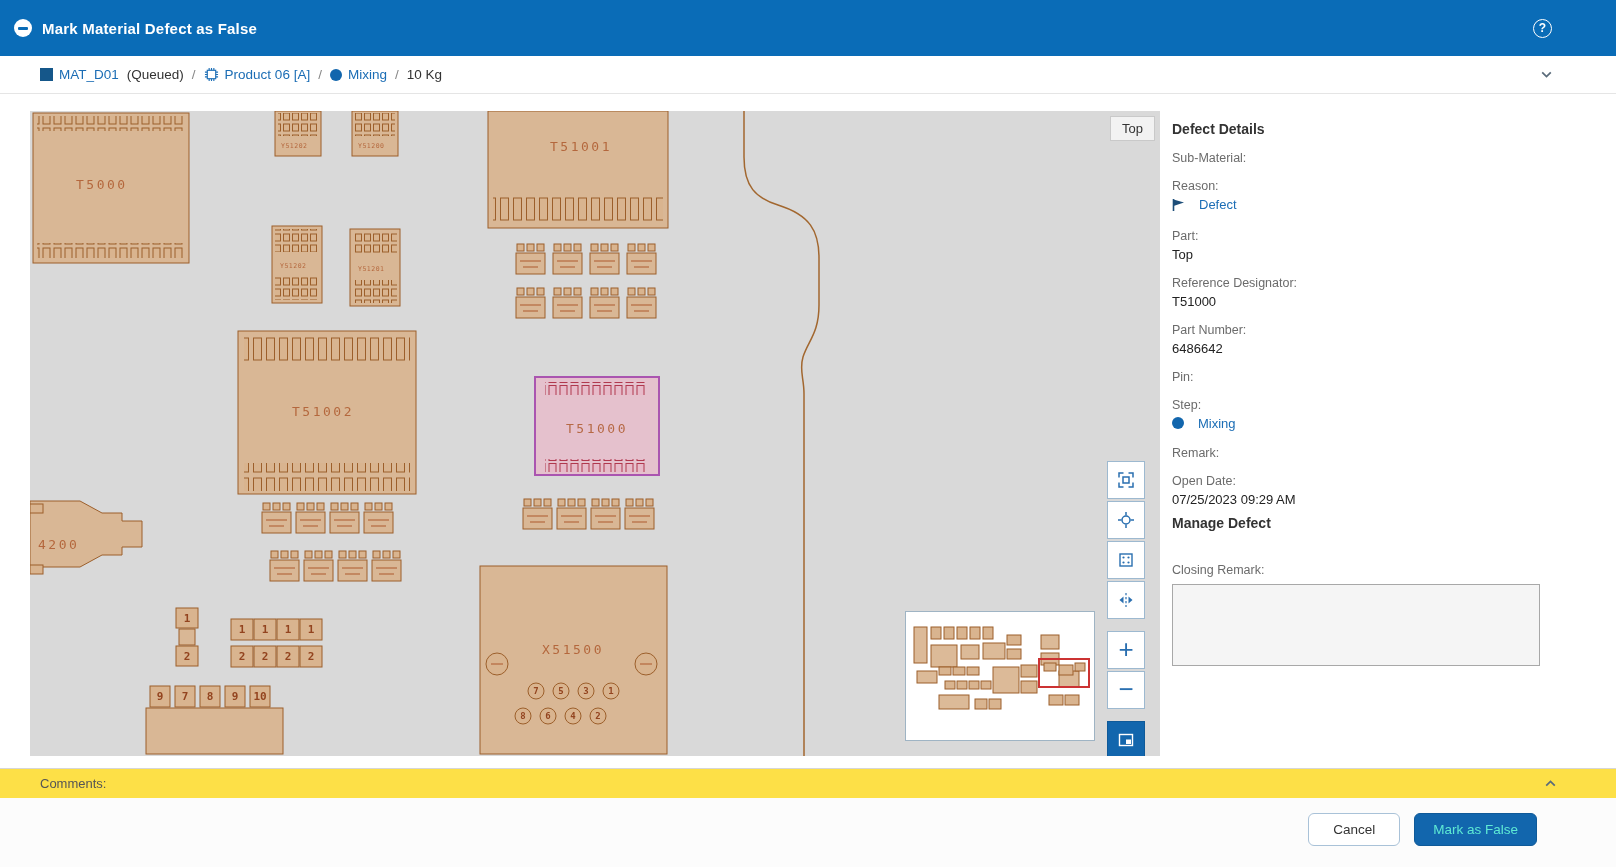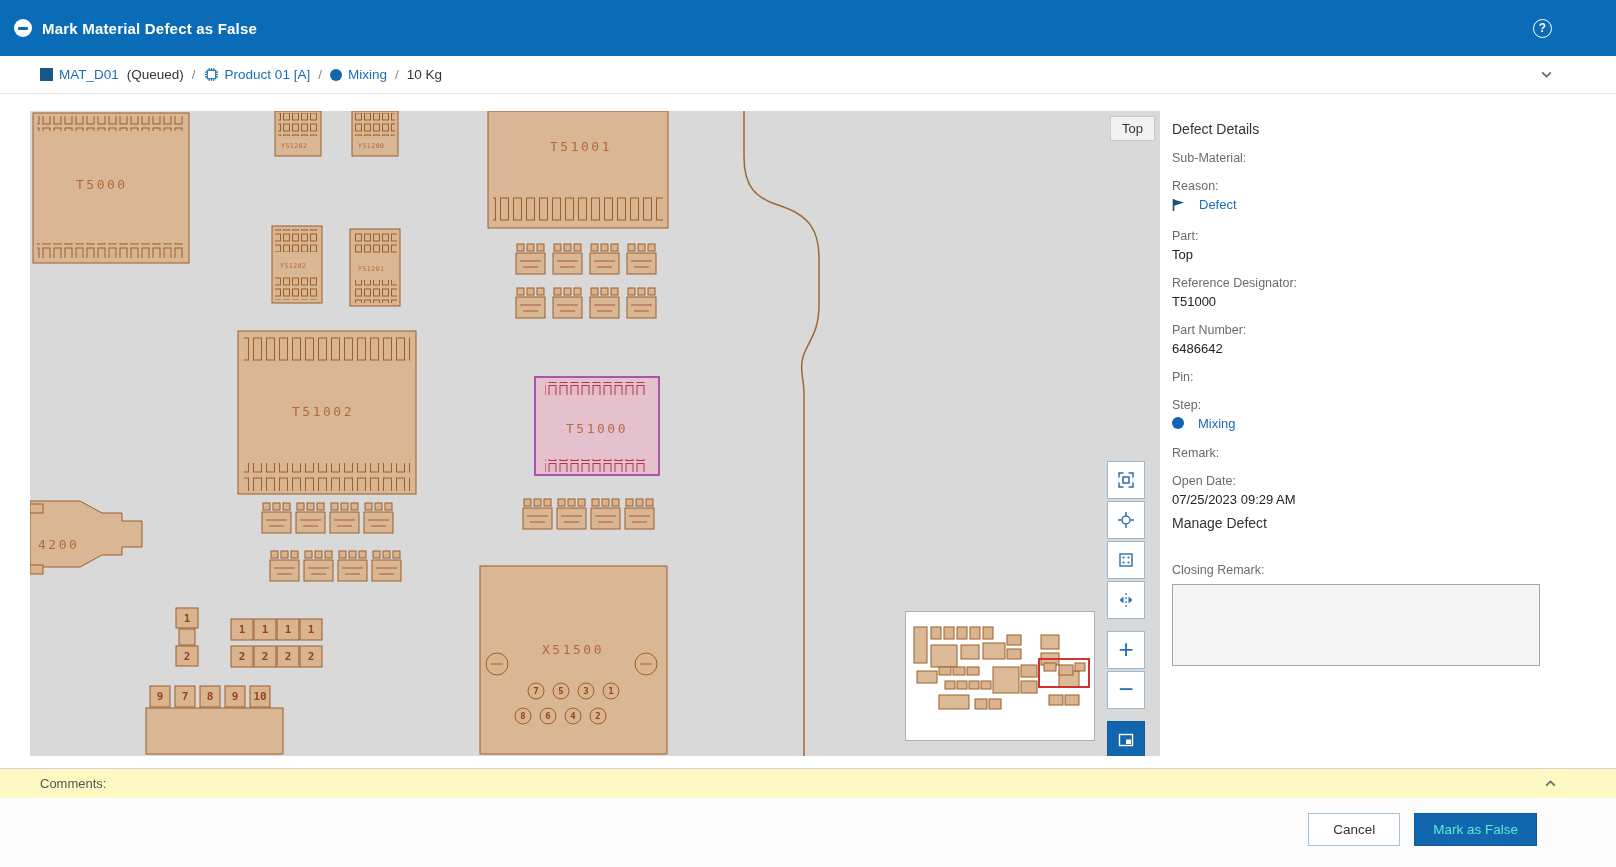--- a/index.html
+++ b/index.html
@@ -47,35 +47,35 @@
   .tb.zoomtxt span { font-size:26px; font-weight:300; line-height:0; margin-top:-3px; }
   .tb.active { background:var(--accent,#1266ad); color:#fff; border-color:#0f5a99; }
   .tb-gap { height:10px; }
 
   
   .minimap { position:absolute; right:65px; bottom:15px; width:190px; height:130px; background:#fff; border:1px solid #9fb4c4; padding:3px; cursor:pointer; }
   .minimap svg { display:block; width:182px; height:122px; }
 
   
   .panel { flex:1; padding:10px 78px 0 12px; font-size:13px; }
-  .panel-heading { font-size:14px; font-weight:normal; color:#333; }
+  .panel-heading { font-size:14px; font-weight:bold; color:#333; }
   .field-label { color:#6b6b6b; font-size:12.5px; margin-top:14px; }
   .field-value { color:#222; font-size:13px; margin-top:4px; min-height:15px; }
   .link { color:var(--link,#1b6db5); display:inline-flex; align-items:center; gap:14px; cursor:pointer; }
   .manage { margin-top:8px; }
   .closing-label { margin-top:32px; }
   textarea.closing { width:368px; height:82px; background:#f5f5f5; border:1px solid #a8a8a8; resize:none; margin-top:7px; font-family:inherit; font-size:13px; padding:6px; }
 
   
-  .comments { height:30px; margin-top:12px; border-top:1px solid #d6d6d6; display:flex; align-items:center; padding:0 58px 0 40px; color:#555; font-size:13px; background:#fef9c3; cursor:pointer; }
+  .comments { height:30px; margin-top:12px; border-top:1px solid #d6d6d6; display:flex; align-items:center; padding:0 58px 0 40px; color:#555; font-size:13px; background:#fde047; cursor:pointer; }
   .comments .chev { margin-left:auto; display:flex; }
 
   
   .footer { height:85px; display:flex; justify-content:flex-end; align-items:flex-start; gap:14px; padding:15px 79px 0 0; background:#fcfcfc; }
-  .btn { height:33px; min-width:92px; border-radius:0; font-size:13.5px; display:flex; align-items:center; justify-content:center; padding:0 18px; cursor:pointer; font-family:inherit; }
+  .btn { height:33px; min-width:92px; border-radius:6px; font-size:13.5px; display:flex; align-items:center; justify-content:center; padding:0 18px; cursor:pointer; font-family:inherit; }
   .btn-cancel { background:#fff; border:1px solid #a9c2d8; color:#333; }
   .btn-primary { background:var(--accent,#1266ad); border:1px solid #0f5a99; color:#5eead4; }
 </style>
 </head>
 <body>
 
 <div class="header">
   <span class="header-icon"></span>
   <span class="header-title">Mark Material Defect as False</span>
   <span class="header-help">?</span>
@@ -86,21 +86,21 @@
     <span class="mat-square"></span>
     <span>MAT_D01</span>
   </span>
   <span class="crumb-plain">(Queued)</span>
   <span class="sep">/</span>
   <span class="crumb-link">
     <svg width="15" height="15" viewBox="0 0 16 16" fill="none" stroke="#1b6db5" stroke-width="1.2">
       <rect x="3.5" y="3.5" width="9" height="9"></rect>
       <path d="M5.5 3.5V1 M8 3.5V1 M10.5 3.5V1 M5.5 15v-2.5 M8 15v-2.5 M10.5 15v-2.5 M3.5 5.5H1 M3.5 8H1 M3.5 10.5H1 M15 5.5h-2.5 M15 8h-2.5 M15 10.5h-2.5"></path>
     </svg>
-    <span>Product 01 [A]</span>
+    <span>Product 06 [A]</span>
   </span>
   <span class="sep">/</span>
   <span class="crumb-link">
     <span class="step-dot"></span>
     <span>Mixing</span>
   </span>
   <span class="sep">/</span>
   <span class="crumb-plain">10 Kg</span>
   <span class="bc-chevron">
     <svg width="15" height="15" viewBox="0 0 14 14" fill="none" stroke="#5a6b7a" stroke-width="1.6">

